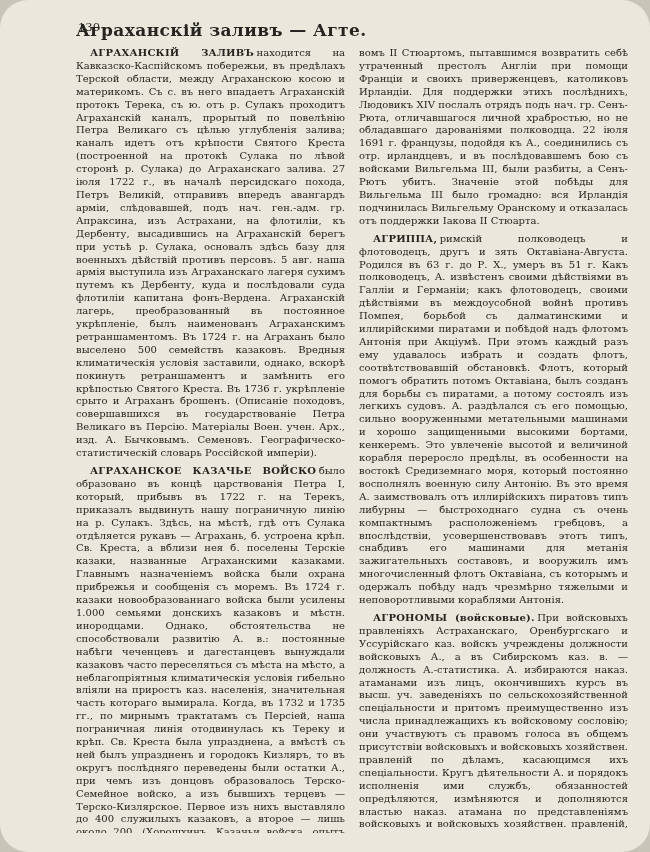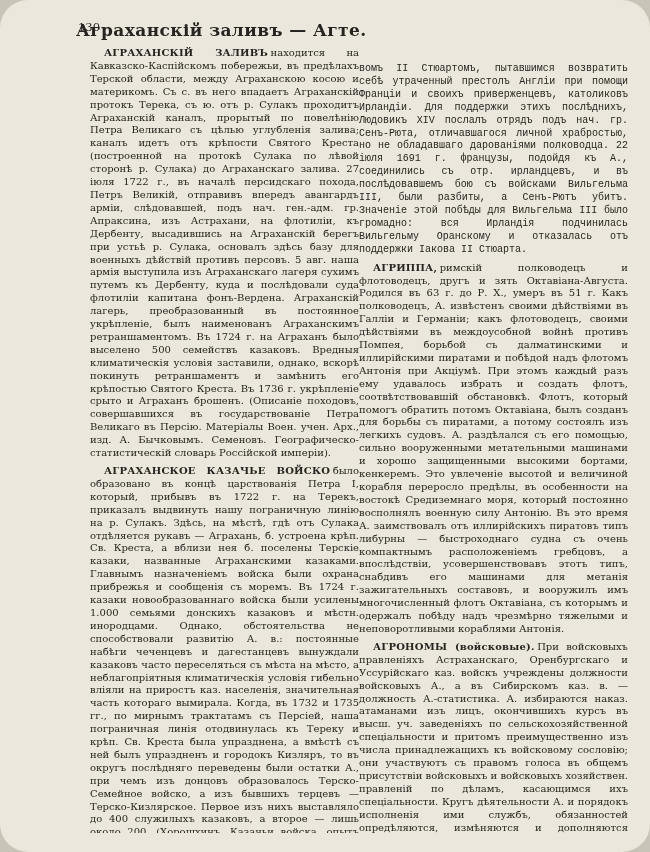--- a/index.html
+++ b/index.html
@@ -34,41 +34,40 @@
   }
   .running-title {
     display: block;
     text-align: left;
     font-weight: bold;
     font-size: 17px;
     letter-spacing: 0.4px;
   }
   .columns {
     display: flex;
+    gap: 14px;
     height: 786px;
     overflow: hidden;
-    justify-content: flex-end;
   }
   .column {
     width: 269px;
     overflow: hidden;
     text-align: justify;
     font-size: 10px;
     line-height: 12.9px;
     hyphens: auto;
     -webkit-hyphens: auto;
   }
   p.entry {
     margin: 0 0 5px 0;
     text-indent: 1.4em;
   }
   p.entry.cont {
     text-indent: 0;
-    margin-top: 16px;
-    font-family: Liberation Mono, monospace;
+    margin-top: 0;
   }
   .term {
     font-weight: bold;
     margin-right: 0.25em;
     letter-spacing: 0.2px;
   }
   .term:empty { margin-right: 0; }
 </style>
 </head>
 <body>

